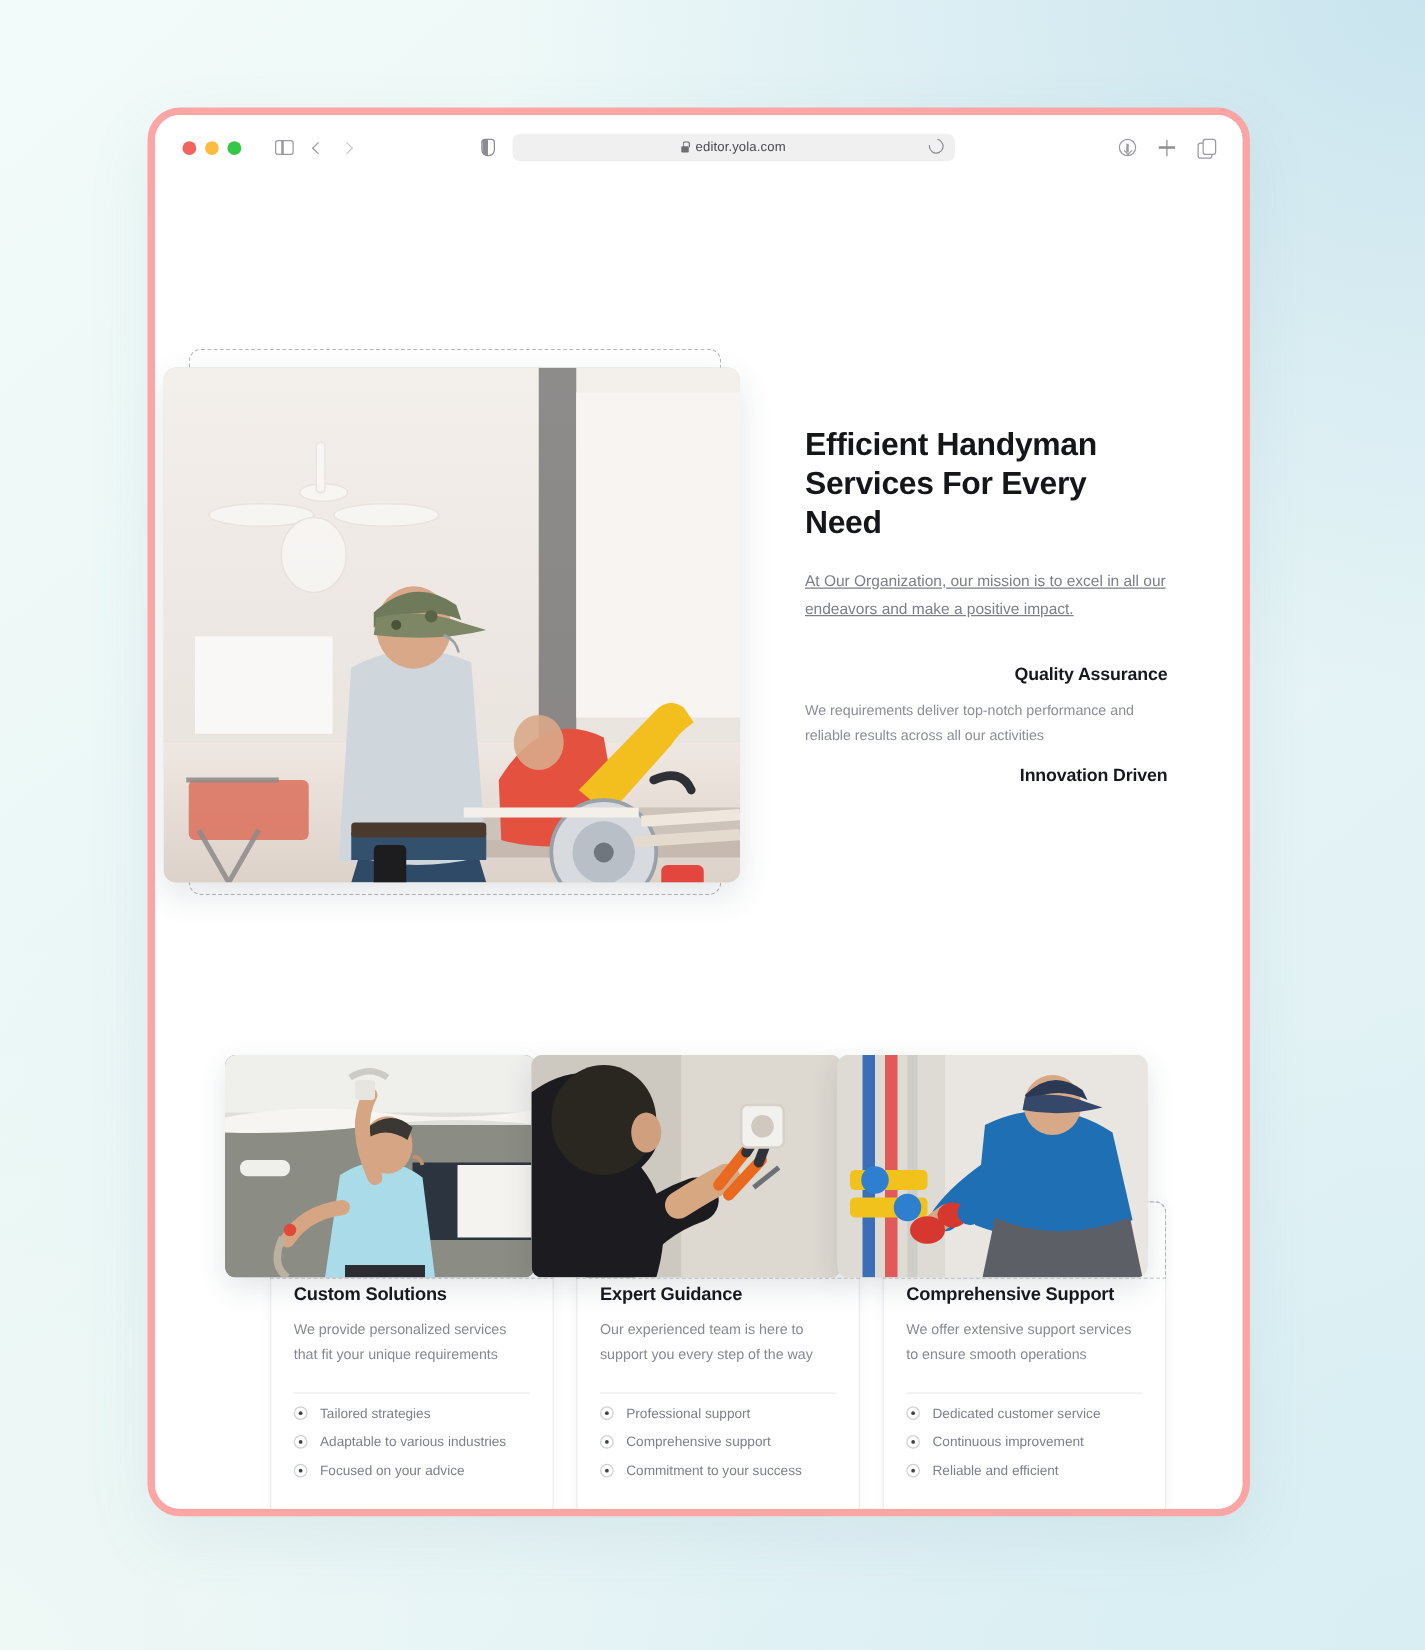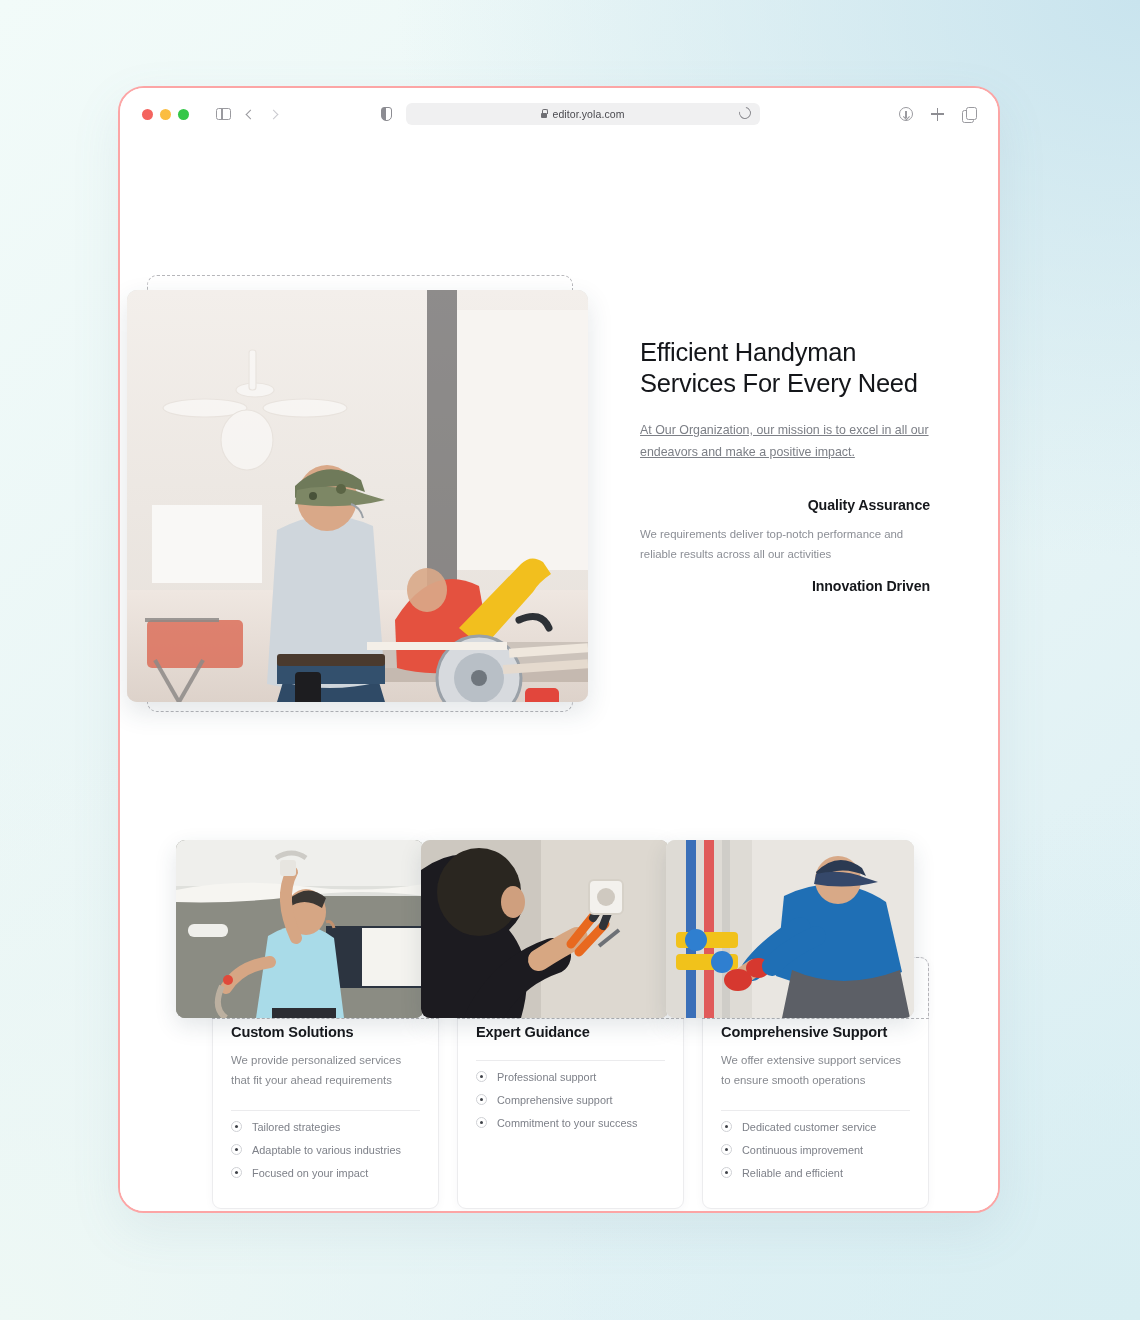--- a/index.html
+++ b/index.html
@@ -21,21 +21,21 @@
   }
 
   
   .browser {
     position: absolute;
     left: 118px;
     top: 86px;
     width: 882px;
     height: 1127px;
     background: #ffffff;
-    border: 2px solid #fca5a5;
+    border: 6px solid #fca5a5;
     border-radius: 26px;
     overflow: hidden;
     box-shadow: 0 18px 50px rgba(100,140,160,0.10);
   }
 
   .chrome {
     height: 52px;
     background: #ffffff;
     display: flex;
     align-items: center;
@@ -170,21 +170,21 @@
 
   
   .hero-text {
     position: absolute;
     left: 520px;
     top: 197px;
     width: 290px;
   }
   .hero-title {
     font-size: 25.5px;
-    font-weight: normal;
+    font-weight: bold;
     line-height: 1.21;
     color: #14161a;
     letter-spacing: -0.25px;
   }
   .hero-sub {
     margin-top: 20px;
     font-size: 12.4px;
     line-height: 1.78;
     color: #7c7f86;
     text-decoration: underline;
@@ -443,34 +443,34 @@
 
             <path d="M94 122 q-30 4 -44 26" stroke="#d6a684" stroke-width="12" fill="none" stroke-linecap="round"></path>
             <rect x="12" y="84" width="40" height="13" rx="6" fill="#efefeb"></rect>
             <path d="M46 146 q-10 22 4 32" stroke="#bcb0a0" stroke-width="6" fill="none"></path>
             <circle cx="52" cy="140" r="5" fill="#e0493a"></circle>
             <rect x="96" y="168" width="64" height="10" fill="#2b2d33"></rect>
           </svg>
         </div>
 
         <h3 class="card-title">Custom Solutions</h3>
-        <p class="card-desc">We provide personalized services that fit your ahead requirements</p>
+        <p class="card-desc">We provide personalized services that fit your unique requirements</p>
         <div class="card-divider"></div>
         <ul class="card-list">
           <li>
               <span class="bullet"></span>
               <span>Tailored strategies</span>
             </li>
           <li>
               <span class="bullet"></span>
               <span>Adaptable to various industries</span>
             </li>
           <li>
               <span class="bullet"></span>
-              <span>Focused on your impact</span>
+              <span>Focused on your advice</span>
             </li>
         </ul>
 
       </div>
 
       <div class="card">
         <div class="card-imgframe"></div>
         <div class="card-img-wrap">
           <svg class="card-img" viewBox="0 0 248 178" preserveAspectRatio="xMidYMid slice">
             <rect width="248" height="178" fill="#cdc8c0"></rect>
@@ -490,20 +490,21 @@
               <path d="M182 86 l10 -26" stroke="#2f3339" stroke-width="8" stroke-linecap="round"></path>
             </g>
 
             <rect x="168" y="40" width="34" height="34" rx="5" fill="#f3f1ed" stroke="#d6d1c8" stroke-width="2"></rect>
             <circle cx="185" cy="57" r="9" fill="#cfc9c0"></circle>
             <path d="M178 106 l20 -16" stroke="#6d7176" stroke-width="4"></path>
           </svg>
         </div>
 
         <h3 class="card-title">Expert Guidance</h3>
+        <p class="card-desc">Our experienced team is here to support you every step of the way</p>
         <div class="card-divider"></div>
         <ul class="card-list">
           <li>
               <span class="bullet"></span>
               <span>Professional support</span>
             </li>
           <li>
               <span class="bullet"></span>
               <span>Comprehensive support</span>
             </li>

